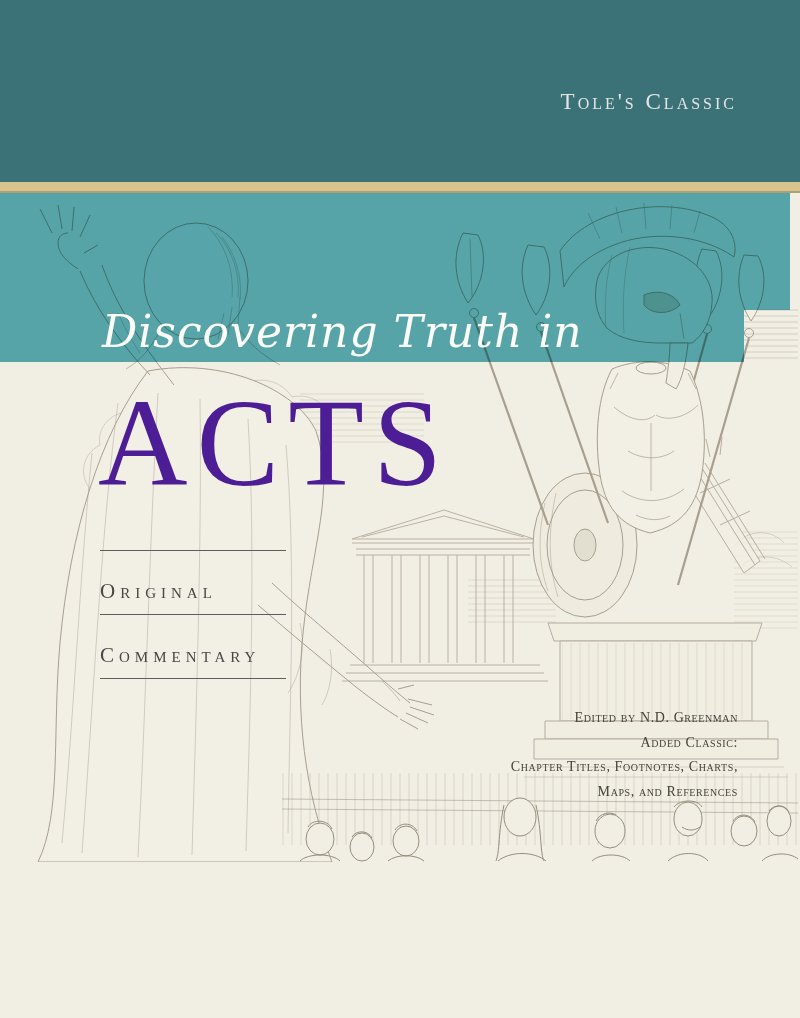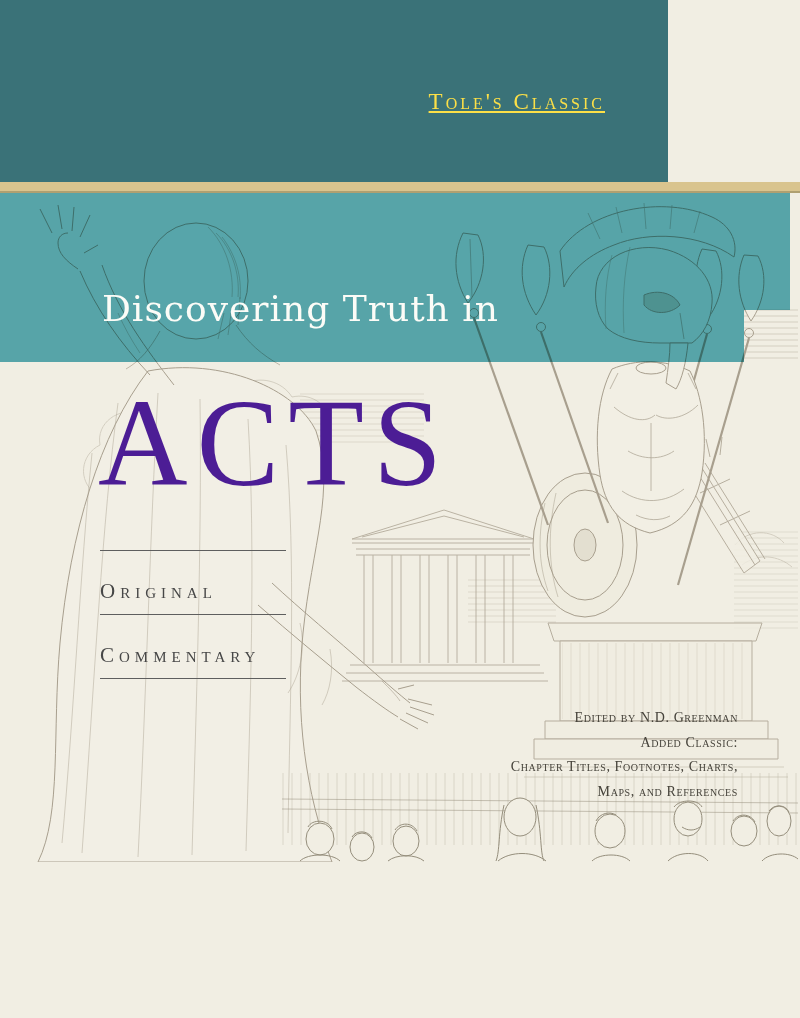--- a/index.html
+++ b/index.html
@@ -8,33 +8,33 @@
     background:#f1eee3;overflow:hidden;isolation:isolate;
     font-family:"Liberation Serif", serif;
   }
   .illustration{position:absolute;top:193px;left:0;width:800px;height:669px;z-index:1;}
   .teal-overlay{
     position:absolute;top:193px;left:0;width:800px;height:169px;z-index:2;
     background:#5CB0BD;mix-blend-mode:multiply;
     clip-path:polygon(0 0,790px 0,790px 117px,744px 117px,744px 169px,0 169px);
   }
   .top-band{
-    position:absolute;top:0;left:0;width:668px;height:182px;z-index:3;
-    background:#3A7278;color:#fde047;text-align:right;box-sizing:border-box;
+    position:absolute;top:0;left:0;width:800px;height:182px;z-index:3;
+    background:#3A7278;color:#e5e5e5;text-align:right;box-sizing:border-box;
     padding:86px 63px 0 0;font-variant:small-caps;
-    font-size:23px;line-height:31px;letter-spacing:3px;text-decoration:underline;
+    font-size:23px;line-height:31px;letter-spacing:3px;
   }
   .gold-rule{
     position:absolute;top:182px;left:0;width:800px;height:9px;z-index:3;
     background:#D9C48E;border-bottom:2px solid #AFA071;box-sizing:content-box;
   }
   .tagline{
-    position:absolute;top:288px;left:102px;z-index:4;
-    font-family:"DejaVu Serif", serif;
-    font-size:36px;color:#FCFCF7;letter-spacing:1px;white-space:nowrap;
+    position:absolute;top:306px;left:102px;z-index:4;
+    font-style:italic;font-family:"DejaVu Serif", serif;
+    font-size:44px;color:#FCFCF7;letter-spacing:1px;white-space:nowrap;
   }
   .title{
     position:absolute;top:382px;left:98px;z-index:4;
     font-size:124px;line-height:1;letter-spacing:9px;color:#4c1d95;
   }
   .subtitle{position:absolute;top:539px;left:100px;width:186px;z-index:4;}
   .sub-line{
     font-variant:small-caps;font-size:21px;line-height:24px;
     letter-spacing:5px;color:#474747;margin-top:28px;white-space:nowrap;
   }

